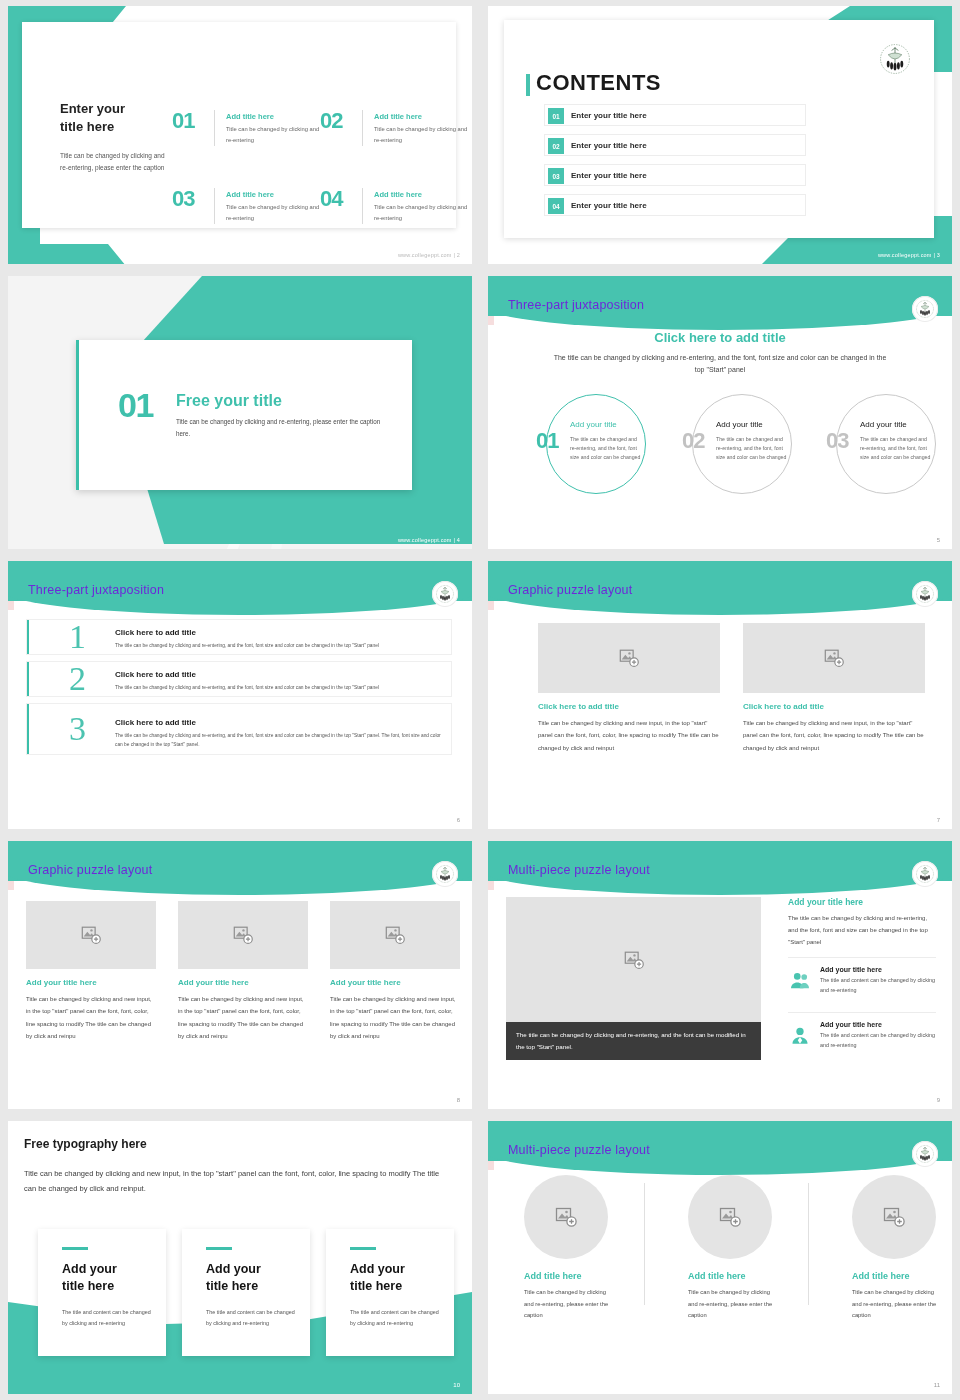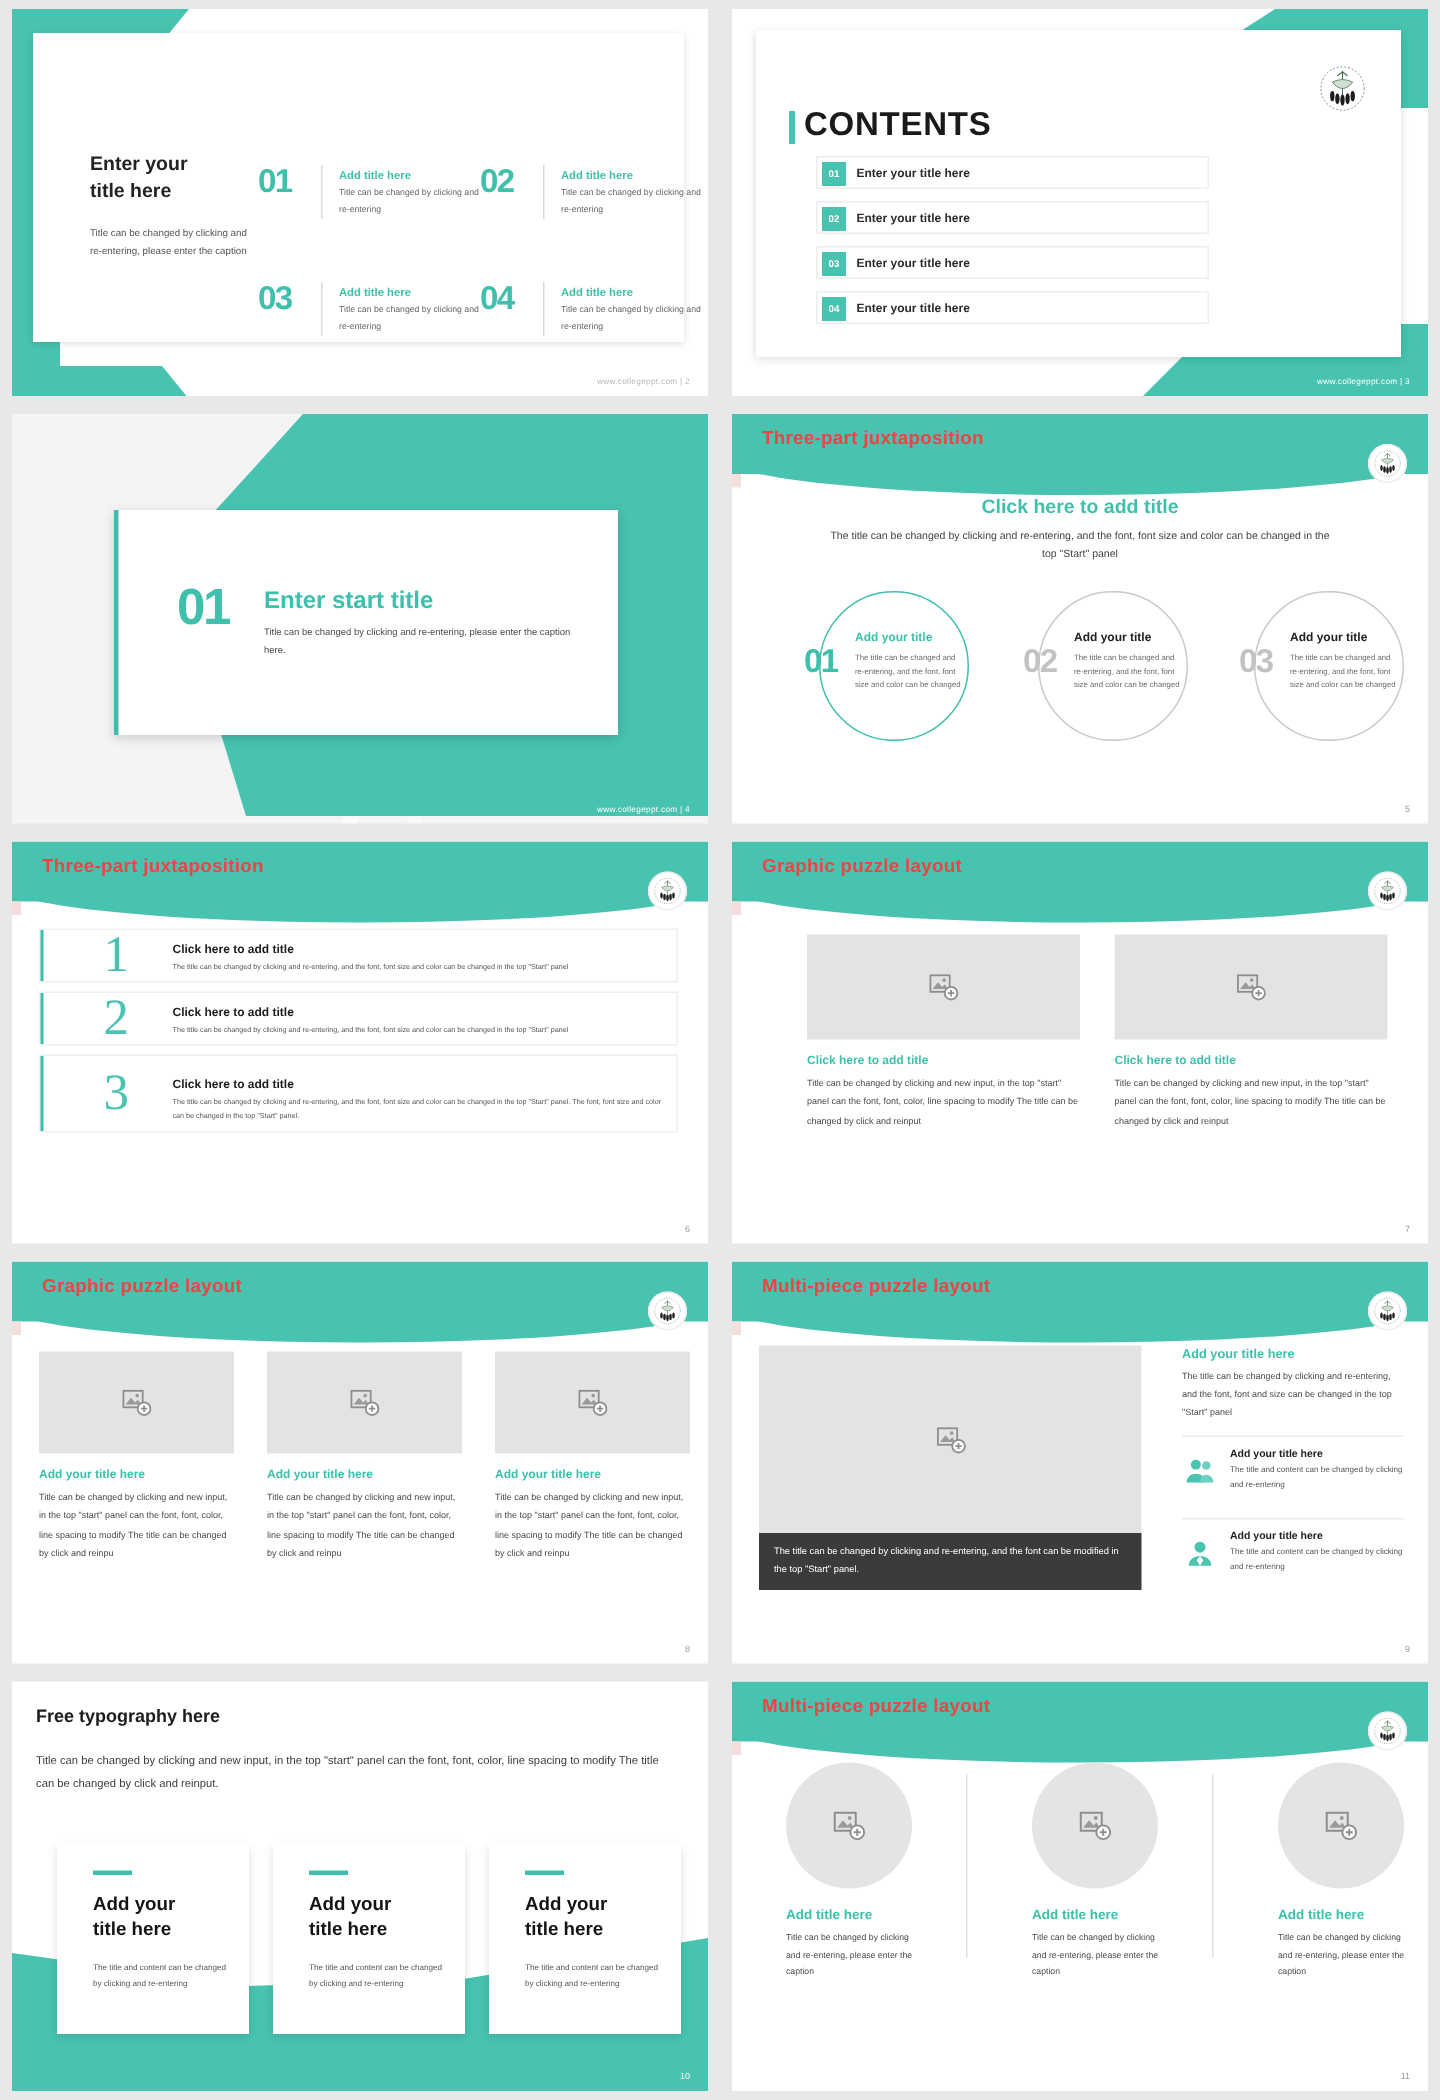--- a/index.html
+++ b/index.html
@@ -7,21 +7,21 @@
   .grid { width:960px; height:1400px; display:grid; grid-template-columns:480px 480px;
           grid-template-rows:270px 285px 280px 280px 285px; }
   .cell { position:relative; overflow:hidden; background:#e8e8e8; }
   .slide { position:absolute; background:#fff; overflow:hidden; }
   
   .cell > .slide { left:8px; top:6px; right:8px; bottom:6px; width:auto; height:auto; }
   .hdr { position:absolute; left:0; top:0; width:100%; height:44px; }
   .hdr .band { position:absolute; left:0; top:0; width:100%; height:40px; background:#47c3af; }
   .hdr .curve { position:absolute; left:-2%; top:28px; width:104%; height:26px; background:#47c3af;
                 border-radius:0 0 50% 50% / 0 0 100% 100%; }
-  .hdr .title { position:absolute; left:20px; top:9px; font-size:12.5px; font-weight:bold; color:#ef4444;
+  .hdr .title { position:absolute; left:20px; top:22px; font-size:12.5px; font-weight:normal; color:#6d28d9;
                 letter-spacing:.2px; z-index:3; }
   .hdr .pinkdot { position:absolute; left:0; top:40px; width:6px; height:9px; background:#f6dede; z-index:4;}
   .logo-circ { position:absolute; right:14px; top:20px; width:26px; height:26px; border-radius:50%;
                background:#fff; z-index:5; display:flex; align-items:center; justify-content:center;
                box-shadow:0 0 0 1px #ececec inset; }
   .pageno { position:absolute; right:12px; bottom:6px; font-size:6px; color:#9a9a9a; }
   .footer { position:absolute; right:12px; bottom:6px; font-size:5.5px; color:#b9b9b9; letter-spacing:.2px;}
   .footer.onteal { color:#ffffff; }
 
   
@@ -72,21 +72,21 @@
   .s3 .t { position:absolute; left:100px; top:52px; font-size:16px; font-weight:bold; color:#3fc0ac; }
   .s3 .b { position:absolute; left:100px; top:76px; width:210px; font-size:6.3px; color:#4a4a4a; line-height:1.9; }
 
   
   .s4 .h1 { position:absolute; left:0; right:0; top:54px; text-align:center; font-size:13px; font-weight:bold; color:#3fc0ac; }
   .s4 .h2 { position:absolute; left:60px; right:60px; top:76px; text-align:center; font-size:7px; color:#444; line-height:1.75; }
   .s4 .circ { position:absolute; width:100px; height:100px; border-radius:50%; border:1px solid #c9c9c9; }
   .s4 .circ.on { border-color:#3fc0ac; }
   .s4 .cnum { position:absolute; font-size:22px; font-weight:bold; color:#c2c2c2; letter-spacing:-1px; }
   .s4 .cnum.on { color:#3fc0ac; }
-  .s4 .ct { position:absolute; font-size:8px; font-weight:bold; color:#222; }
+  .s4 .ct { position:absolute; font-size:8px; font-weight:normal; color:#222; }
   .s4 .ct.on { color:#3fc0ac; }
   .s4 .cb { position:absolute; width:74px; font-size:5.2px; color:#6a6a6a; line-height:1.75; }
 
   
   .s5 .row { position:absolute; left:18px; right:20px; background:#fff; border:1px solid #efefef; }
   .s5 .row .lb { position:absolute; left:0; top:0; bottom:0; width:2px; background:#3bbfa9; }
   .s5 .bign { position:absolute; left:42px; top:-2px; font-size:34px; color:#4cc3b0; font-family:"Liberation Serif",serif; }
   .s5 .t { position:absolute; left:88px; font-size:8px; font-weight:bold; color:#1d1d1d; }
   .s5 .b { position:absolute; left:88px; right:10px; font-size:4.8px; color:#555; line-height:1.9; }
 
@@ -238,21 +238,21 @@
     </div>
   </div>
 
   <div class="cell">
     <div class="slide s3">
       <div class="arc arc1"></div>
       <div class="arc arc2"></div>
       <div class="tealbg"></div>
       <div class="card">
         <div class="num">01</div>
-        <div class="t">Enter start title</div>
+        <div class="t">Free your title</div>
         <div class="b">Title can be changed by clicking and re-entering, please enter the caption here.</div>
       </div>
       <div class="lbar"></div>
       <div class="footer onteal">www.collegeppt.com  |  4</div>
     </div>
   </div>
 
   <div class="cell">
     <div class="slide s4">
       <div class="hdr">

